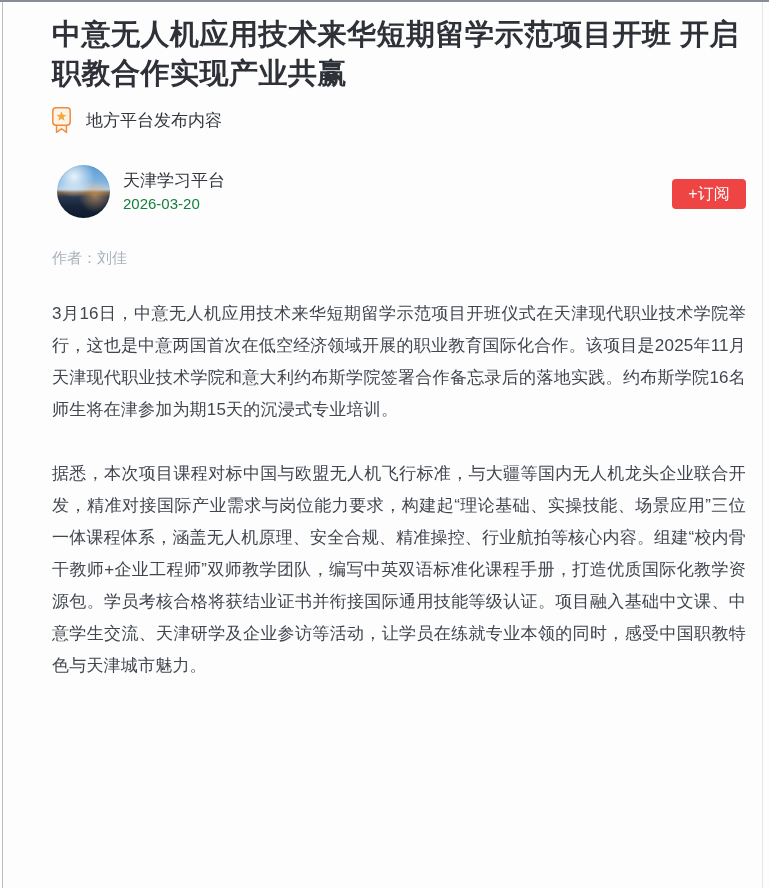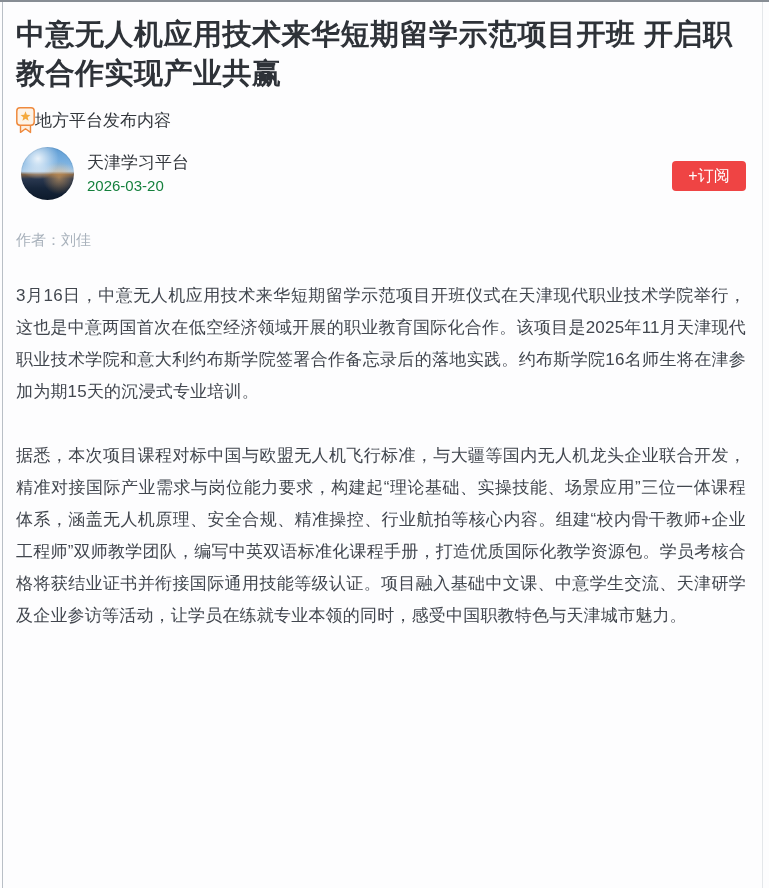--- a/index.html
+++ b/index.html
@@ -9,20 +9,21 @@
     background: #ffffff;
     font-family: "Liberation Sans", sans-serif;
     overflow: hidden;
   }
   .page {
     position: relative;
     width: 769px; height: 888px;
     background: #fdfdfe;
     border-top: 2px solid #878d94;
     overflow: hidden;
+    padding-left: 36px;
   }
   .page::before {
     content: ""; position: absolute; left: 2px; top: 0; bottom: 0;
     width: 1px; background: #b9bfc6;
   }
   .page::after {
     content: ""; position: absolute; left: 762px; top: 0; bottom: 0;
     width: 1px; background: #e4e7ea;
   }
   .content {
@@ -39,28 +40,28 @@
   }
   
   .badge-row {
     margin-top: 13px;
     display: flex;
     align-items: center;
     height: 28px;
   }
   .badge-icon { width: 19px; height: 27px; display: inline-block; flex: none; }
   .badge-label {
-    margin-left: 0;
+    margin-left: 15px;
     font-size: 17px;
     color: #33373c;
   }
   
   .pub-row {
     position: relative;
-    margin-top: 13px;
+    margin-top: 31px;
     height: 54px;
   }
   .avatar {
     position: absolute; left: 5px; top: 0;
     width: 53px; height: 53px;
     border-radius: 50%;
     cursor: pointer;
     background:
       radial-gradient(circle at 32% 22%, rgba(255,255,255,0.85), rgba(255,255,255,0) 38%),
       radial-gradient(circle at 72% 58%, rgba(242,176,96,0.55), rgba(242,176,96,0) 34%),

